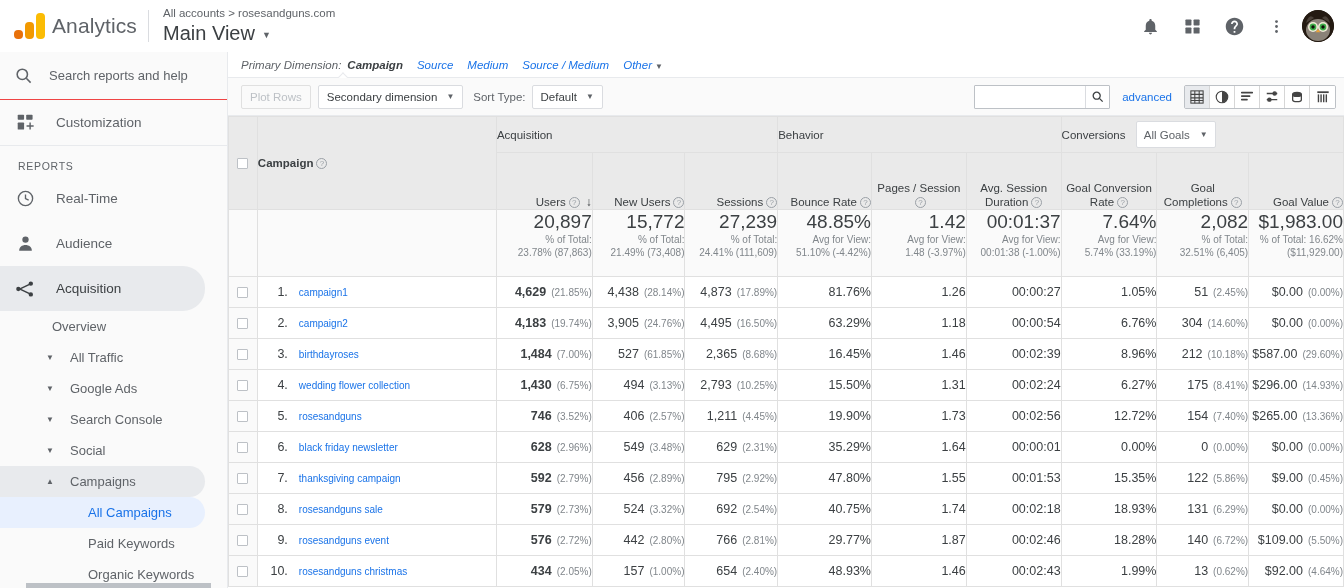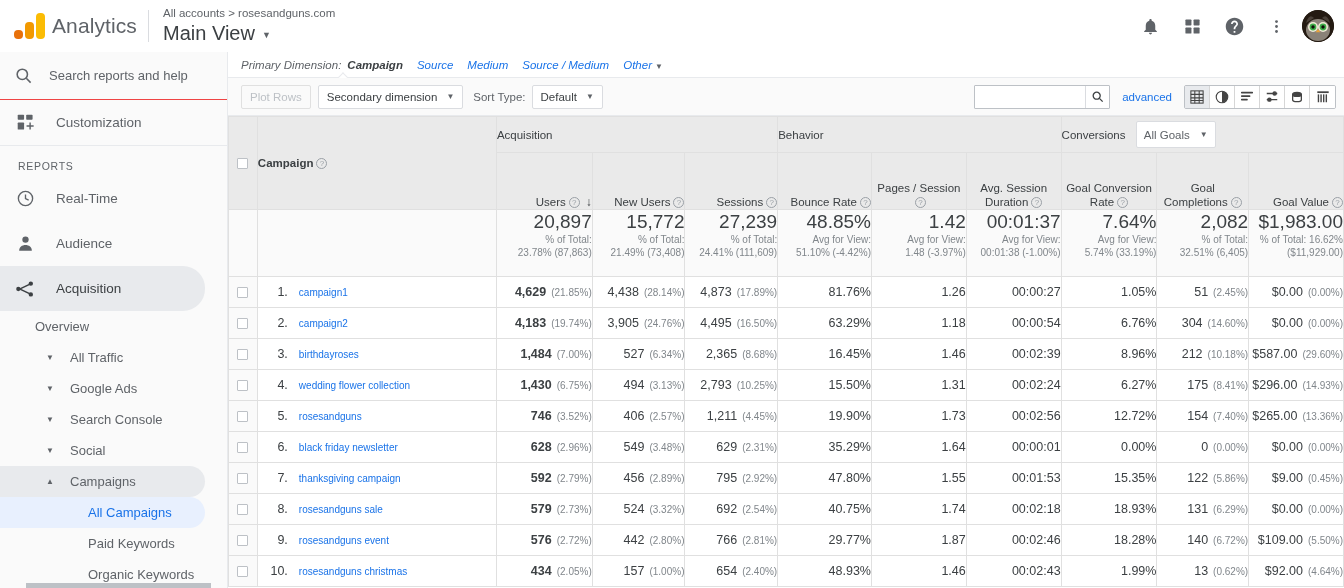--- a/index.html
+++ b/index.html
@@ -40,21 +40,21 @@
   .search-input { border:0; outline:0; background:transparent; font-size:13px; color:#5f6368;
     font-family:"Liberation Sans", sans-serif; width:150px;}
   .search-input::placeholder { color:#5f6368; }
   .nav-item { height:45px; display:flex; align-items:center; padding-left:14px; cursor:pointer;
     font-size:13.5px; color:#5f6368; border-radius:0 22px 22px 0; margin-right:22px;}
   .nav-item .ic { width:22px; margin-right:20px; display:flex; align-items:center; justify-content:center; color:#5f6368;}
   .nav-sep { border-bottom:1px solid #e8eaed; }
   .section-label { font-size:10.5px; letter-spacing:0.7px; color:#5f6368; padding:14px 0 4px 18px; text-transform:uppercase;}
   .nav-item.active { background:#e8eaed; color:#3c4043; }
   .sub-item { height:31px; display:flex; align-items:center; font-size:13px; color:#5f6368;
-     border-radius:0 22px 22px 0; margin-right:22px; cursor:pointer; padding-left:35px; position:relative;}
+     border-radius:0 22px 22px 0; margin-right:22px; cursor:pointer; padding-left:52px; position:relative;}
   .sub-item .tri { position:absolute; left:46px; font-size:8px; color:#5f6368;}
   .sub-item.has-tri { padding-left:70px; }
   .sub-item.group-open { background:#e8eaed; }
   .sub-sub { height:31px; display:flex; align-items:center; font-size:13px; color:#5f6368;
      border-radius:0 22px 22px 0; margin-right:22px; cursor:pointer; padding-left:88px; }
   .sub-sub.selected { background:#e8f0fe; color:#1a73e8; }
   .hscroll { position:absolute; left:26px; right:0; bottom:0; height:5px; }
   .hscroll .thumb { height:5px; background:#bdc1c6; width:92%; }
 
   
@@ -522,21 +522,21 @@
                 <td class="num-td"><span class="v">1.18</span></td>
                 <td class="num-td"><span class="v">00:00:54</span></td>
                 <td class="num-td"><span class="v">6.76%</span></td>
                 <td class="num-td"><span class="v">304</span><span class="pct">(14.60%)</span></td>
                 <td class="num-td"><span class="v">$0.00</span><span class="pct">(0.00%)</span></td>
               </tr>
               <tr class="drow">
                 <td class="cb-td"><span class="cbx"></span></td>
                 <td class="name-td"><span class="rnum">3.</span><a class="rlink">birthdayroses</a></td>
                 <td class="num-td"><span class="v b">1,484</span><span class="pct">(7.00%)</span></td>
-                <td class="num-td"><span class="v">527</span><span class="pct">(6.34%)</span></td>
+                <td class="num-td"><span class="v">527</span><span class="pct">(61.85%)</span></td>
                 <td class="num-td"><span class="v">2,365</span><span class="pct">(8.68%)</span></td>
                 <td class="num-td"><span class="v">16.45%</span></td>
                 <td class="num-td"><span class="v">1.46</span></td>
                 <td class="num-td"><span class="v">00:02:39</span></td>
                 <td class="num-td"><span class="v">8.96%</span></td>
                 <td class="num-td"><span class="v">212</span><span class="pct">(10.18%)</span></td>
                 <td class="num-td"><span class="v">$587.00</span><span class="pct">(29.60%)</span></td>
               </tr>
               <tr class="drow">
                 <td class="cb-td"><span class="cbx"></span></td>

